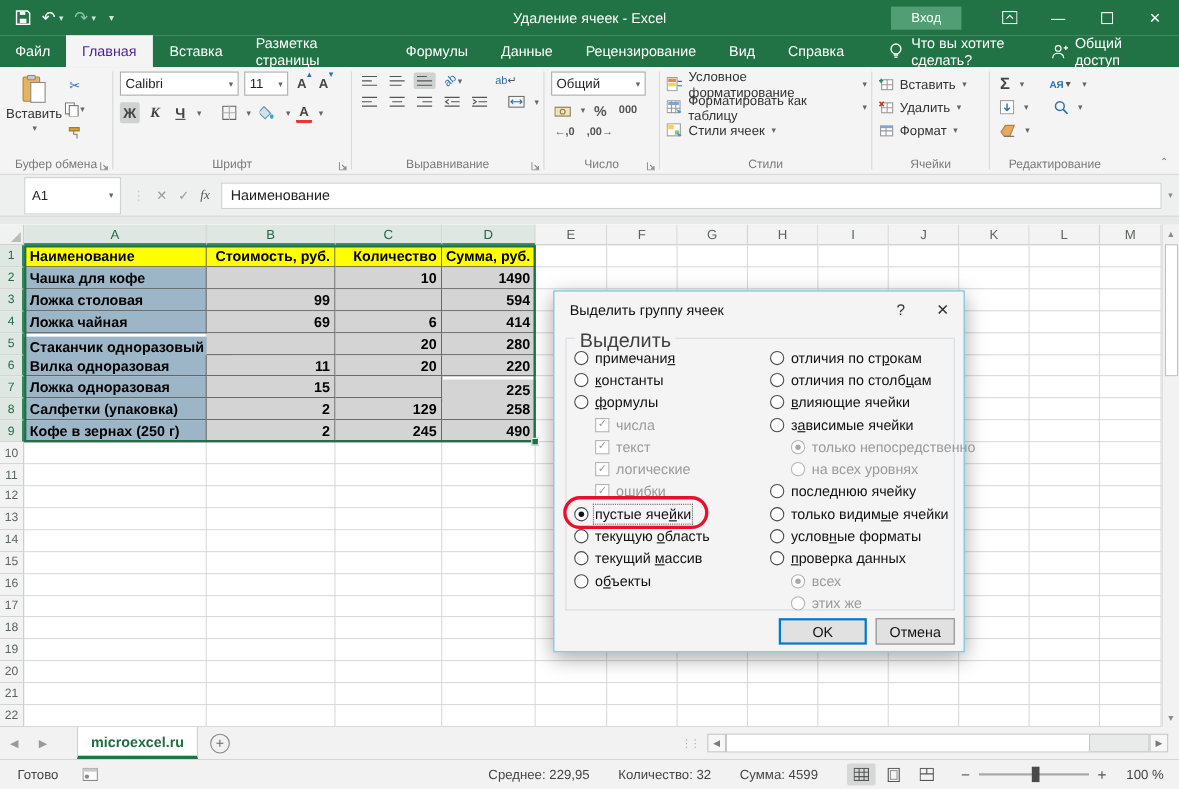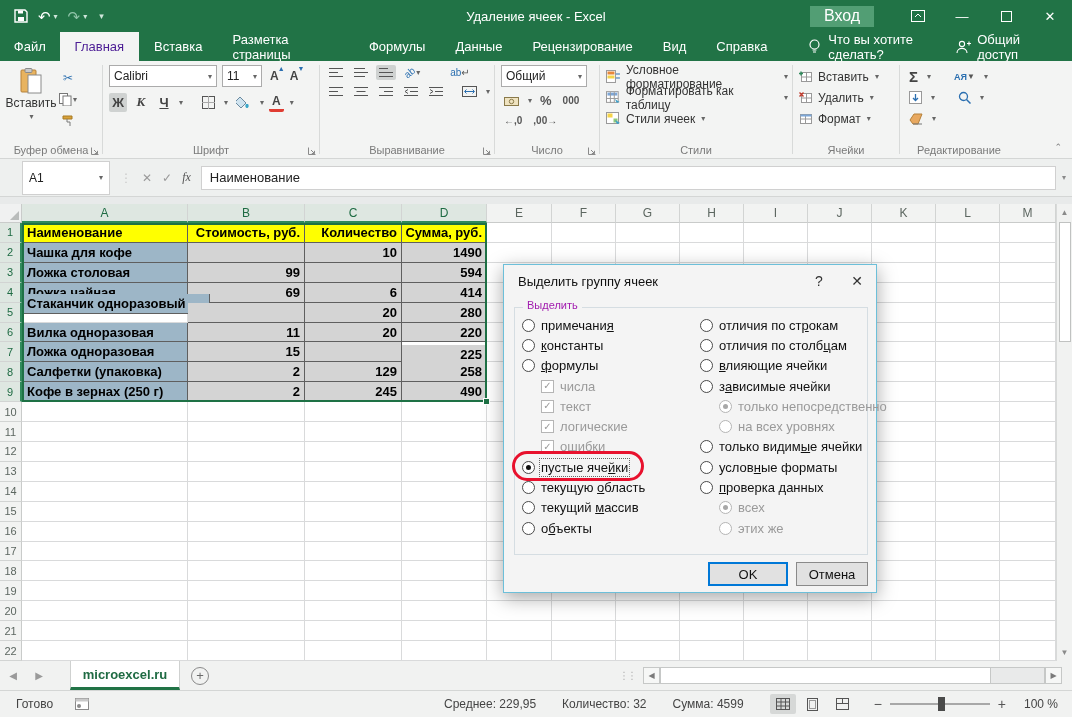--- a/index.html
+++ b/index.html
@@ -7,21 +7,21 @@
 body{position:relative;font-family:"Liberation Sans",sans-serif;background:#e8eaea;overflow:hidden;font-size:12px;color:#222}
 svg{display:block}
 
 #titlebar{position:absolute;left:0;top:0;width:1072px;height:32px;background:#217346;display:flex;align-items:center;color:#fff}
 .qat{display:flex;align-items:center;gap:10px;padding-left:14px;width:150px}
 .qat .gl{font-size:15px;line-height:1;cursor:default}
 .qat .dim{color:#8fc3a8}
 .qat .dd{font-size:8px;margin-left:-7px;color:#cfe6da}
 #wtitle{position:absolute;left:0;right:0;text-align:center;font-size:13px;pointer-events:none}
 .winctl{margin-left:auto;display:flex;align-items:center;height:100%}
-.signin{background:#529e74;border:none;color:#fff;font-size:16px;width:64px;height:21px;margin-right:22px;font-family:inherit}
+.signin{background:#529e74;border:none;color:#fff;font-size:12px;width:64px;height:21px;margin-right:22px;font-family:inherit}
 .wbtn{width:44px;height:32px;display:flex;align-items:center;justify-content:center;color:#fff;font-size:13px}
 
 #tabrow{position:absolute;left:0;top:32px;width:1072px;height:29px;background:#217346;display:flex;align-items:stretch;color:#fff}
 .ftab{width:66px;display:flex;align-items:center;justify-content:center;font-size:13px}
 .rtab{padding:0 15px;display:flex;align-items:center;font-size:13px}
 .rtab.active{background:#f3f4f3;color:#4c1d95}
 .tellme{display:flex;align-items:center;gap:7px;margin-left:26px;font-size:13px}
 .share{margin-left:auto;display:flex;align-items:center;gap:6px;padding-right:18px;font-size:13px}
 
 #ribbon{position:absolute;left:0;top:61px;width:1072px;height:98px;background:#f3f4f3;border-bottom:1px solid #d4d6d5;display:flex}
@@ -70,21 +70,21 @@
 .handle{position:absolute;width:7px;height:7px;background:#1e7145;border:1px solid #fff}
 #vscroll{position:absolute;left:1056px;top:204px;width:16px;height:457px;background:#f1f2f1;border-left:1px solid #d8dad9}
 .sarrow{height:17px;display:flex;align-items:center;justify-content:center;color:#8a8a8a;font-size:8px}
 .vthumb{position:absolute;left:2px;top:18px;width:12px;height:120px;background:#fff;border:1px solid #c0c2c1}
 
 #dialog{position:absolute;left:503px;top:264px;width:374px;height:329px;background:#f4f4f4;border:1px solid #6cbfd9;box-shadow:0 5px 18px rgba(0,0,0,.35);font-size:13px}
 .dtitle{position:absolute;left:0;top:0;right:0;height:32px;display:flex;align-items:center;padding-left:14px;font-size:13px;color:#111}
 .dctl{margin-left:auto;display:flex}
 .dctl span{width:38px;height:32px;display:flex;align-items:center;justify-content:center;color:#333;font-size:14px}
 .fieldset{position:absolute;left:10px;top:42px;width:354px;height:248px;border:1px solid #d5dde2}
-.legend{position:absolute;left:8px;top:-9px;background:#f4f4f4;padding:0 4px;font-size:11px;color:#a21caf}
+.legend{position:absolute;left:8px;top:-9px;background:#f4f4f4;padding:0 4px;font-size:18px;color:#404040}
 .dcol{position:absolute;top:50px;display:flex;flex-direction:column}
 #dcolL{left:18px;width:170px}
 #dcolR{left:196px;width:172px}
 .drow{height:20.3px;display:flex;align-items:center;gap:6px}
 .drow.ind{padding-left:19px}
 .rd{width:13px;height:13px;border:1px solid #4a4a4a;border-radius:50%;background:#fff;position:relative;flex:none}
 .rd.sel::after{content:"";position:absolute;left:3px;top:3px;width:5px;height:5px;border-radius:50%;background:#111}
 .rd.dis{border-color:#b5b5b5}
 .rd.dis.sel::after{background:#a8a8a8}
 .cb{width:13px;height:13px;border:1px solid #b5b5b5;background:#fff;flex:none;display:flex;align-items:center;justify-content:center;font-size:10px;color:#9a9a9a;line-height:1}
@@ -586,21 +586,21 @@
     <div class="tc ts num" style="left: 305px; top: 38.91px; width: 97px; height: 19.91px;">10</div>
     <div class="tc ts num" style="left: 402px; top: 38.91px; width: 85px; height: 19.91px;">1490</div>
     <div class="tc ta" style="left: 22px; top: 58.82px; width: 166px; height: 19.91px; border-left: 1px solid rgb(95, 95, 95);">Ложка столовая</div>
     <div class="tc ts num" style="left: 188px; top: 58.82px; width: 117px; height: 19.91px;">99</div>
     <div class="tc ts num" style="left: 305px; top: 58.82px; width: 97px; height: 19.91px;"></div>
     <div class="tc ts num" style="left: 402px; top: 58.82px; width: 85px; height: 19.91px;">594</div>
     <div class="tc ta" style="left: 22px; top: 78.73px; width: 166px; height: 19.91px; border-left: 1px solid rgb(95, 95, 95);">Ложка чайная</div>
     <div class="tc ts num" style="left: 188px; top: 78.73px; width: 117px; height: 19.91px;">69</div>
     <div class="tc ts num" style="left: 305px; top: 78.73px; width: 97px; height: 19.91px;">6</div>
     <div class="tc ts num" style="left: 402px; top: 78.73px; width: 85px; height: 19.91px;">414</div>
-    <div class="tc ta" style="left: 22px; top: 90px; width: 188px; height: 19.91px; border-left: 1px solid rgb(95, 95, 95);">Стаканчик одноразовый</div>
+    <div class="tc ta" style="left: 22px; top: 102px; width: 188px; height: 19.91px; border-left: 1px solid rgb(95, 95, 95);">Стаканчик одноразовый</div>
     <div class="tc ts num" style="left: 188px; top: 98.64px; width: 117px; height: 19.91px;"></div>
     <div class="tc ts num" style="left: 305px; top: 98.64px; width: 97px; height: 19.91px;">20</div>
     <div class="tc ts num" style="left: 402px; top: 98.64px; width: 85px; height: 19.91px;">280</div>
     <div class="tc ta" style="left: 22px; top: 118.55px; width: 166px; height: 19.91px; border-left: 1px solid rgb(95, 95, 95);">Вилка одноразовая</div>
     <div class="tc ts num" style="left: 188px; top: 118.55px; width: 117px; height: 19.91px;">11</div>
     <div class="tc ts num" style="left: 305px; top: 118.55px; width: 97px; height: 19.91px;">20</div>
     <div class="tc ts num" style="left: 402px; top: 118.55px; width: 85px; height: 19.91px;">220</div>
     <div class="tc ta" style="left: 22px; top: 138.46px; width: 166px; height: 19.91px; border-left: 1px solid rgb(95, 95, 95);">Ложка одноразовая</div>
     <div class="tc ts num" style="left: 188px; top: 138.46px; width: 117px; height: 19.91px;">15</div>
     <div class="tc ts num" style="left: 305px; top: 138.46px; width: 97px; height: 19.91px;"></div>
@@ -699,20 +699,24 @@
       <div class="drow ind">
         <span class="rd sel dis"></span>
         <span class="dlbl dis">только непосредственно</span>
       </div>
       <div class="drow ind">
         <span class="rd dis"></span>
         <span class="dlbl dis">на всех уровнях</span>
       </div>
       <div class="drow">
         <span class="rd"></span>
+        <span class="dlbl">после<u>д</u>нюю ячейку</span>
+      </div>
+      <div class="drow">
+        <span class="rd"></span>
         <span class="dlbl">только видим<u>ы</u>е ячейки</span>
       </div>
       <div class="drow">
         <span class="rd"></span>
         <span class="dlbl">услов<u>н</u>ые форматы</span>
       </div>
       <div class="drow">
         <span class="rd"></span>
         <span class="dlbl"><u>п</u>роверка данных</span>
       </div>

